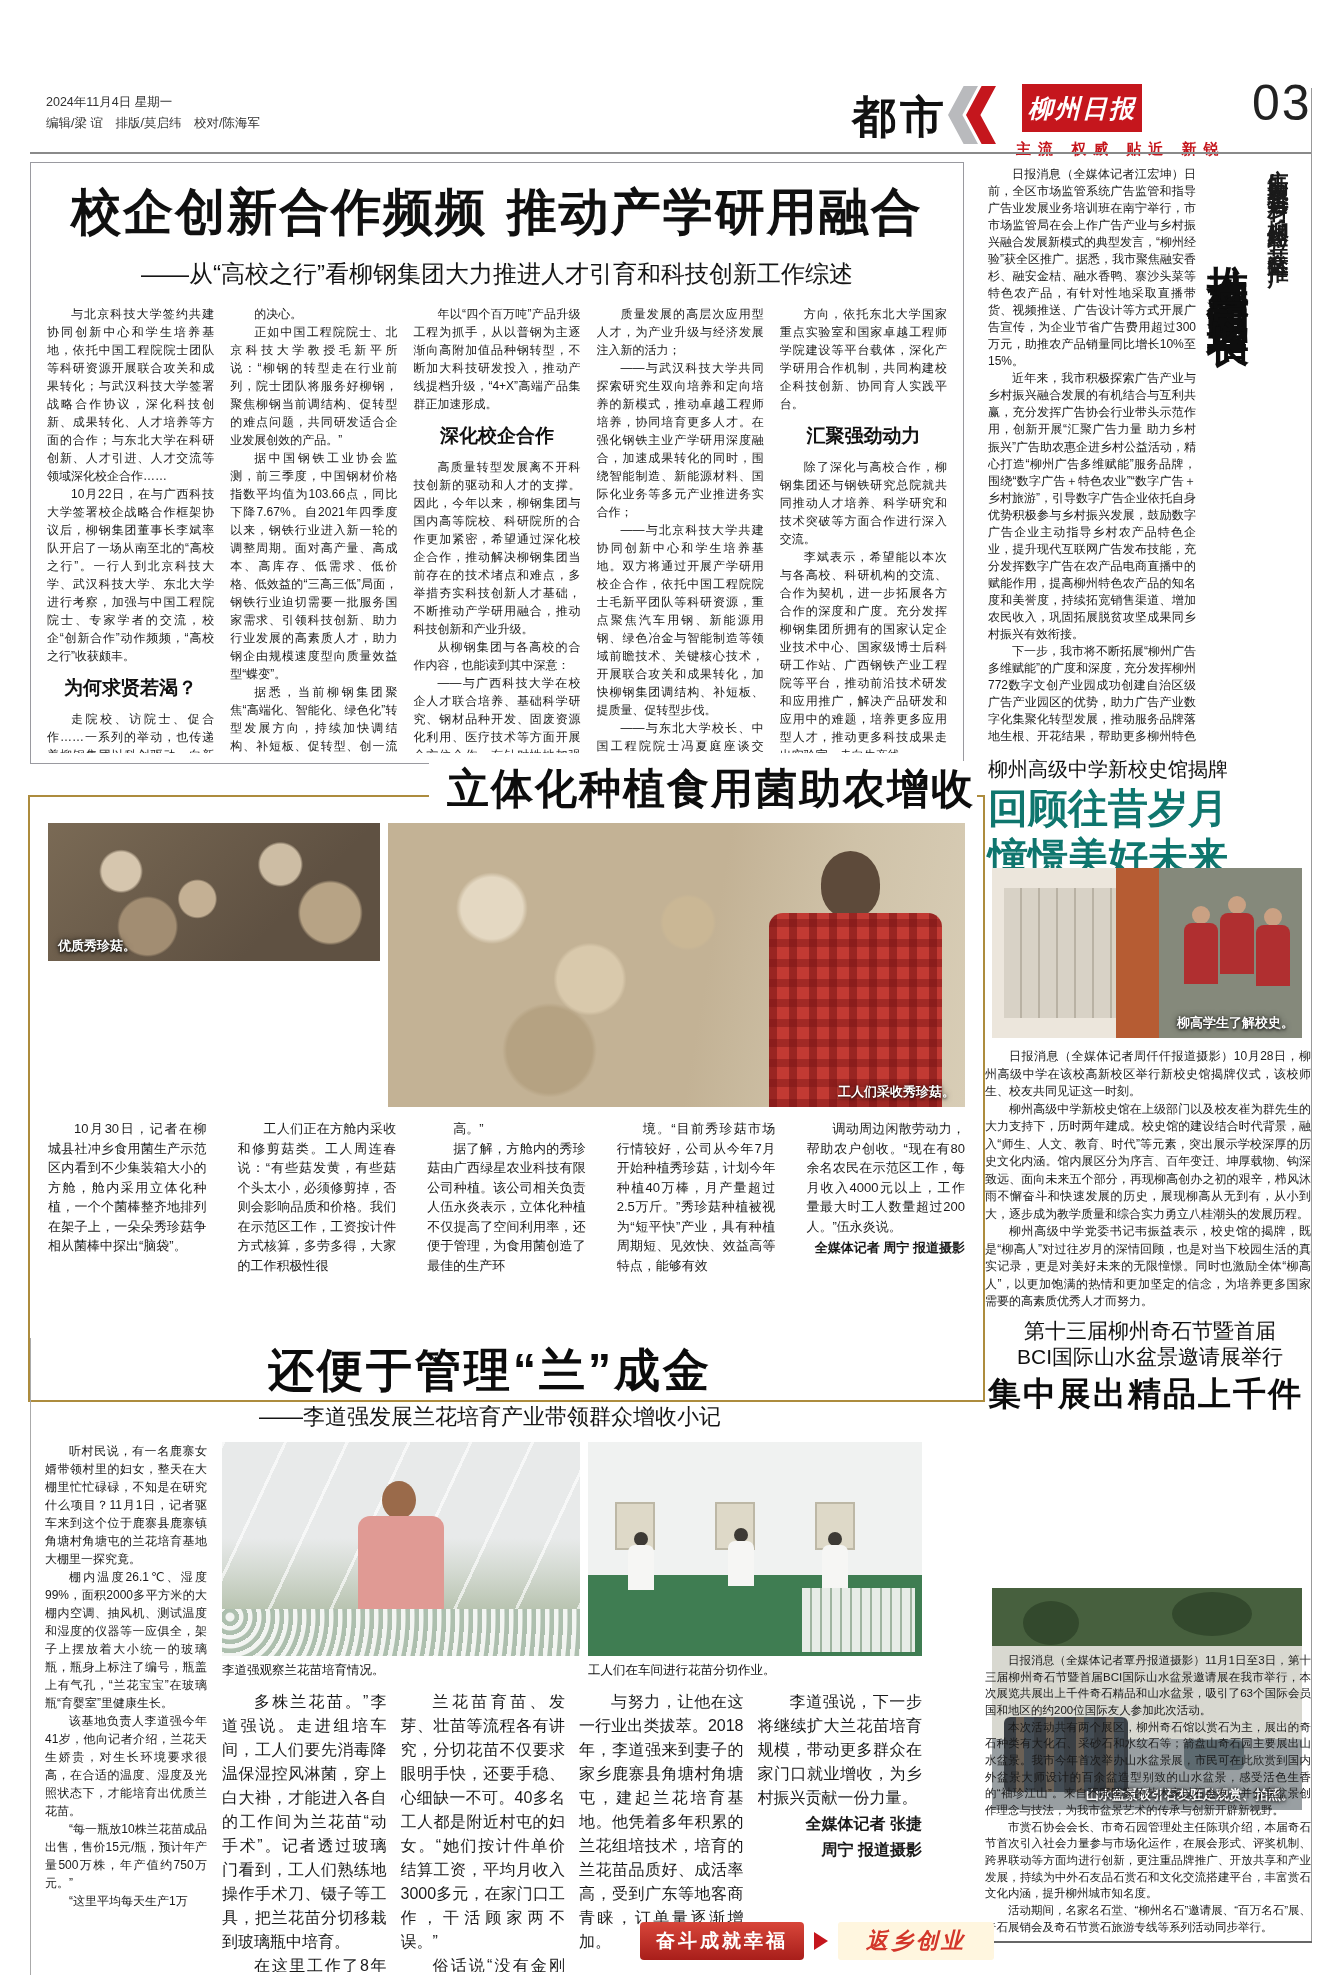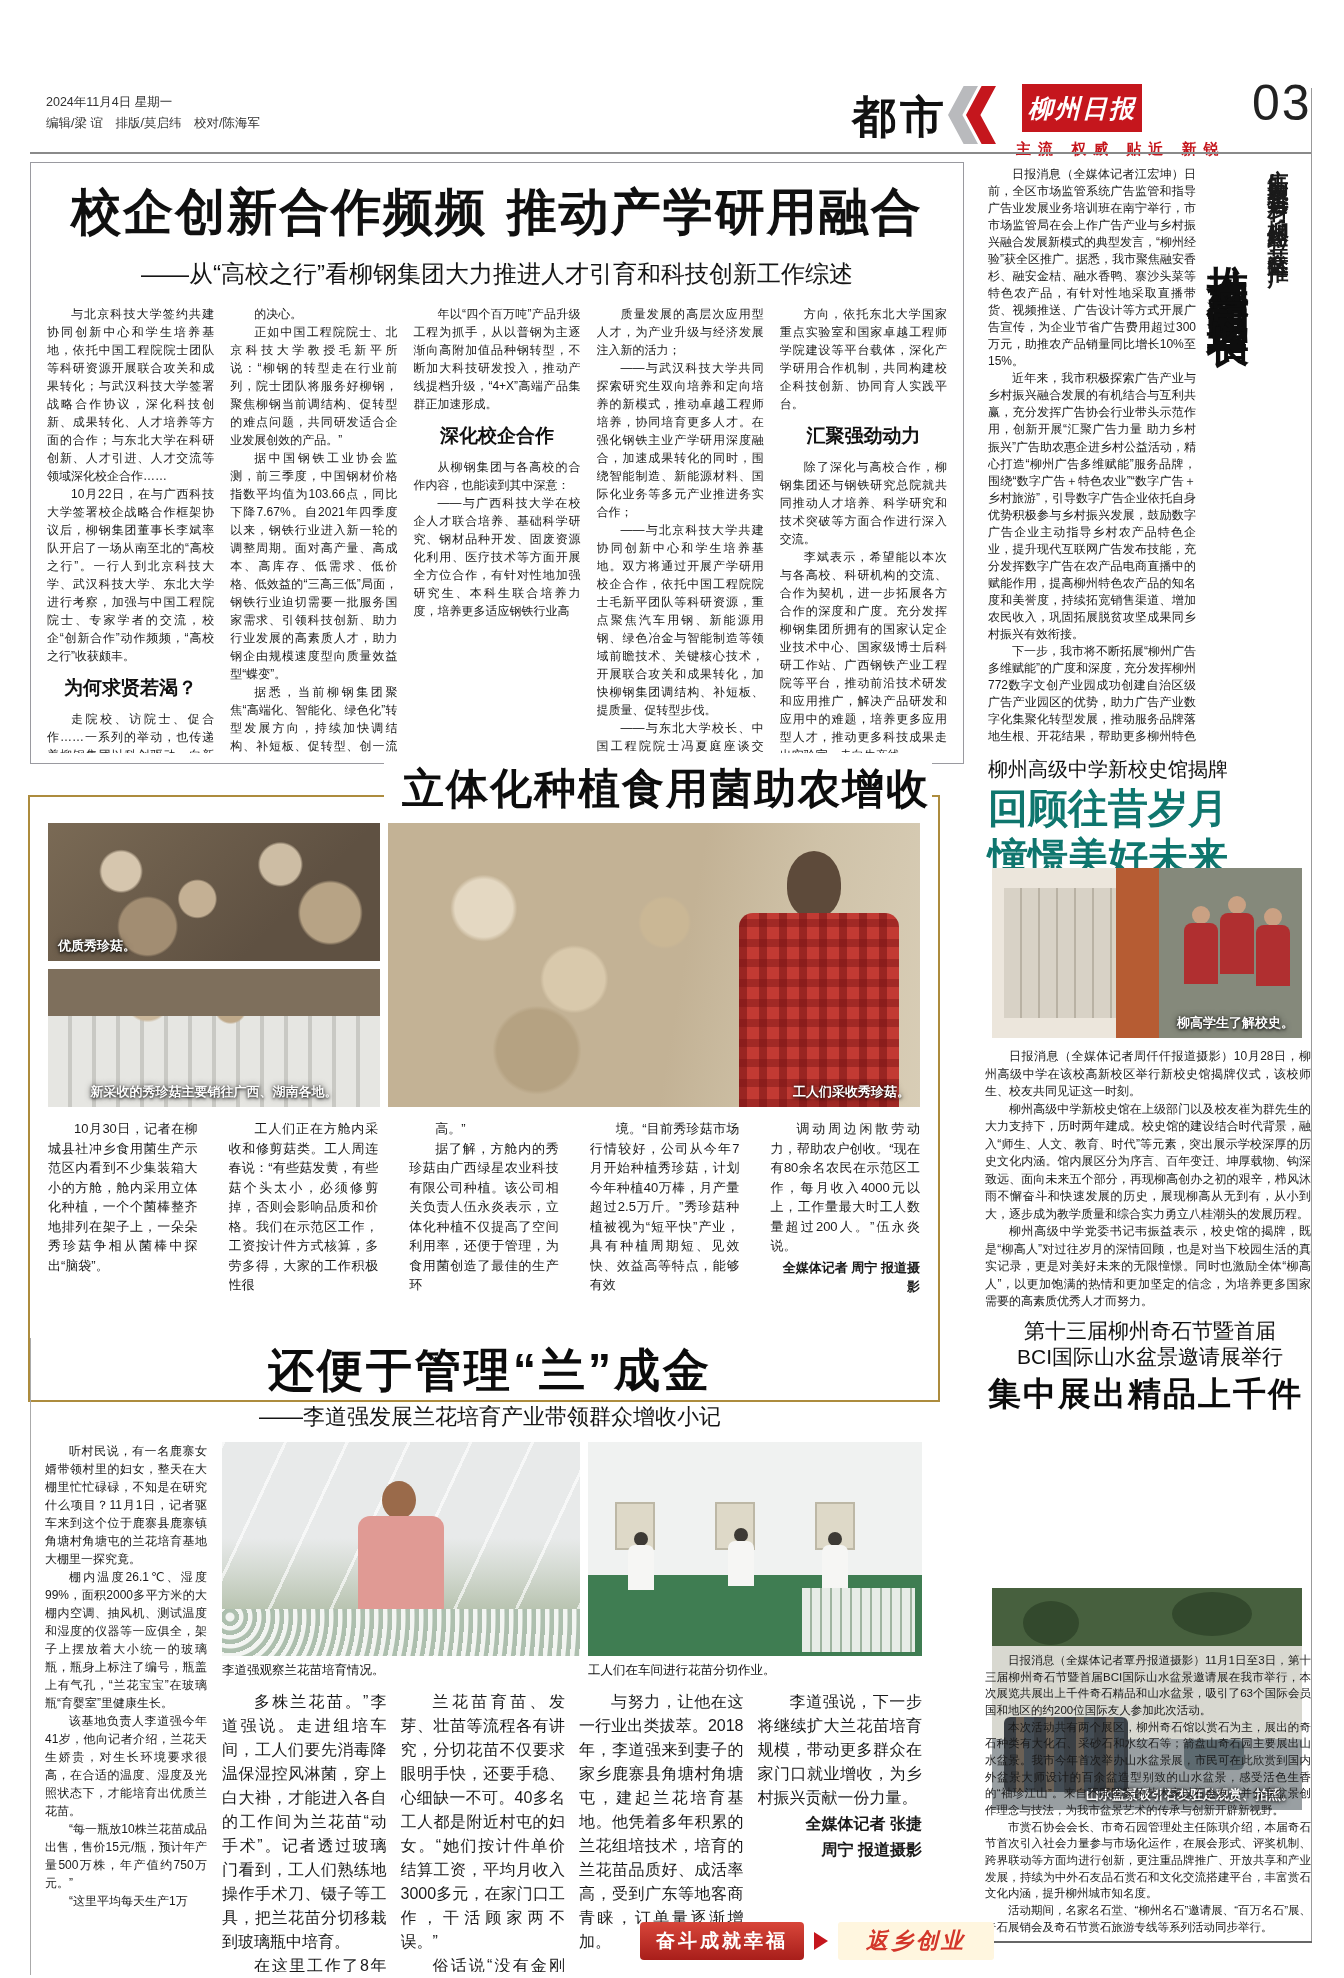--- a/index.html
+++ b/index.html
@@ -32,21 +32,21 @@
   .subhead{text-align:center;font-size:19px;font-weight:700;margin:9px 0 7px;text-indent:0;color:#101010;}
   .byline{text-align:right;text-indent:0;font-weight:700;margin-top:2px;}
   
   .ad-body{left:988px;top:166px;width:208px;height:580px;font-size:12px;line-height:1.42;
            text-align:justify;overflow:hidden;}
   .ad-headline{left:1200px;top:232px;height:512px;writing-mode:vertical-rl;font-size:42px;
                font-weight:900;letter-spacing:6px;color:#0e0e0e;}
   .ad-kicker{left:1264px;top:152px;height:580px;writing-mode:vertical-rl;font-size:21px;
              font-weight:600;letter-spacing:4px;color:#1a1a1a;}
   
-  .mush-box{left:28px;top:795px;width:908px;height:603px;border:2px solid #ad8c3e;}
+  .mush-box{left:28px;top:795px;width:908px;height:603px;border:2px solid #ad8c3e;padding-left:45px;}
   .mush-headline{position:absolute;right:6px;top:-36px;background:#fff;padding:0 2px 0 18px;
                  font-size:42px;font-weight:900;letter-spacing:2px;color:#0d0d0d;}
   .mush-photos{position:absolute;left:18px;top:26px;right:18px;height:284px;display:flex;gap:8px;}
   .mush-left{width:332px;display:flex;flex-direction:column;gap:8px;}
   .ph{position:relative;overflow:hidden;}
   .cap{position:absolute;bottom:6px;color:#fff;font-size:13px;font-weight:600;
        text-shadow:0 1px 3px rgba(0,0,0,.95),0 0 6px rgba(0,0,0,.7);white-space:nowrap;}
   .ph1{height:138px;background:
       radial-gradient(circle at 22% 35%,#d6c6ae 0 7%,transparent 8%),
       radial-gradient(circle at 45% 55%,#c4b094 0 9%,transparent 10%),
@@ -170,20 +170,21 @@
       </div>
     <div class="col">
         <p class="para">的决心。</p>
         <p class="para">正如中国工程院院士、北京科技大学教授毛新平所说：“柳钢的转型走在行业前列，院士团队将服务好柳钢，聚焦柳钢当前调结构、促转型的难点问题，共同研发适合企业发展创效的产品。”</p>
         <p class="para">据中国钢铁工业协会监测，前三季度，中国钢材价格指数平均值为103.66点，同比下降7.67%。自2021年四季度以来，钢铁行业进入新一轮的调整周期。面对高产量、高成本、高库存、低需求、低价格、低效益的“三高三低”局面，钢铁行业迫切需要一批服务国家需求、引领科技创新、助力行业发展的高素质人才，助力钢企由规模速度型向质量效益型“蝶变”。</p>
         <p class="para">据悉，当前柳钢集团聚焦“高端化、智能化、绿色化”转型发展方向，持续加快调结构、补短板、促转型、创一流步伐，在钢铁行业下行周期中不断向好向优发展。特别是今</p>
       </div>
     <div class="col">
         <p class="para">年以“四个百万吨”产品升级工程为抓手，从以普钢为主逐渐向高附加值品种钢转型，不断加大科技研发投入，推动产线提档升级，“4+X”高端产品集群正加速形成。</p>
         <h4 class="subhead">深化校企合作</h4>
+        <p class="para">高质量转型发展离不开科技创新的驱动和人才的支撑。因此，今年以来，柳钢集团与国内高等院校、科研院所的合作更加紧密，希望通过深化校企合作，推动解决柳钢集团当前存在的技术堵点和难点，多举措夯实科技创新人才基础，不断推动产学研用融合，推动科技创新和产业升级。</p>
         <p class="para">从柳钢集团与各高校的合作内容，也能读到其中深意：</p>
         <p class="para">——与广西科技大学在校企人才联合培养、基础科学研究、钢材品种开发、固废资源化利用、医疗技术等方面开展全方位合作，有针对性地加强研究生、本科生联合培养力度，培养更多适应钢铁行业高</p>
       </div>
     <div class="col">
         <p class="para">质量发展的高层次应用型人才，为产业升级与经济发展注入新的活力；</p>
         <p class="para">——与武汉科技大学共同探索研究生双向培养和定向培养的新模式，推动卓越工程师培养，协同培育更多人才。在强化钢铁主业产学研用深度融合，加速成果转化的同时，围绕智能制造、新能源材料、国际化业务等多元产业推进务实合作；</p>
         <p class="para">——与北京科技大学共建协同创新中心和学生培养基地。双方将通过开展产学研用校企合作，依托中国工程院院士毛新平团队等科研资源，重点聚焦汽车用钢、新能源用钢、绿色冶金与智能制造等领域前瞻技术、关键核心技术，开展联合攻关和成果转化，加快柳钢集团调结构、补短板、提质量、促转型步伐。</p>
         <p class="para">——与东北大学校长、中国工程院院士冯夏庭座谈交流。双方表示，将统筹双方资源和优势，围绕柳钢集团“高端化、智能化、绿色化”转型发展</p>
       </div>
     <div class="col">
@@ -202,23 +203,20 @@
   </div>
 <div class="abs ad-headline">推动农产品销量明显增长</div>
 <div class="abs ad-kicker">广告助农惠企进乡村“柳州经验”获全区推广</div>
 
 <div class="abs mush-box">
   <div class="mush-headline">立体化种植食用菌助农增收</div>
   <div class="mush-photos">
     <div class="mush-left">
       <div class="ph ph1">
         <span class="cap" style="left:10px;">优质秀珍菇。</span>
-      </div>
-      <div class="ph ph2">
-        <span class="cap" style="left:50%;transform:translateX(-50%);">新采收的秀珍菇主要销往广西、湖南各地。</span>
       </div>
     </div>
     <div class="ph ph3">
       <div class="worker">
           <div class="head"></div>
           <div class="body"></div>
         </div>
       <span class="cap" style="right:10px;">工人们采收秀珍菇。</span>
     </div>
   </div>

